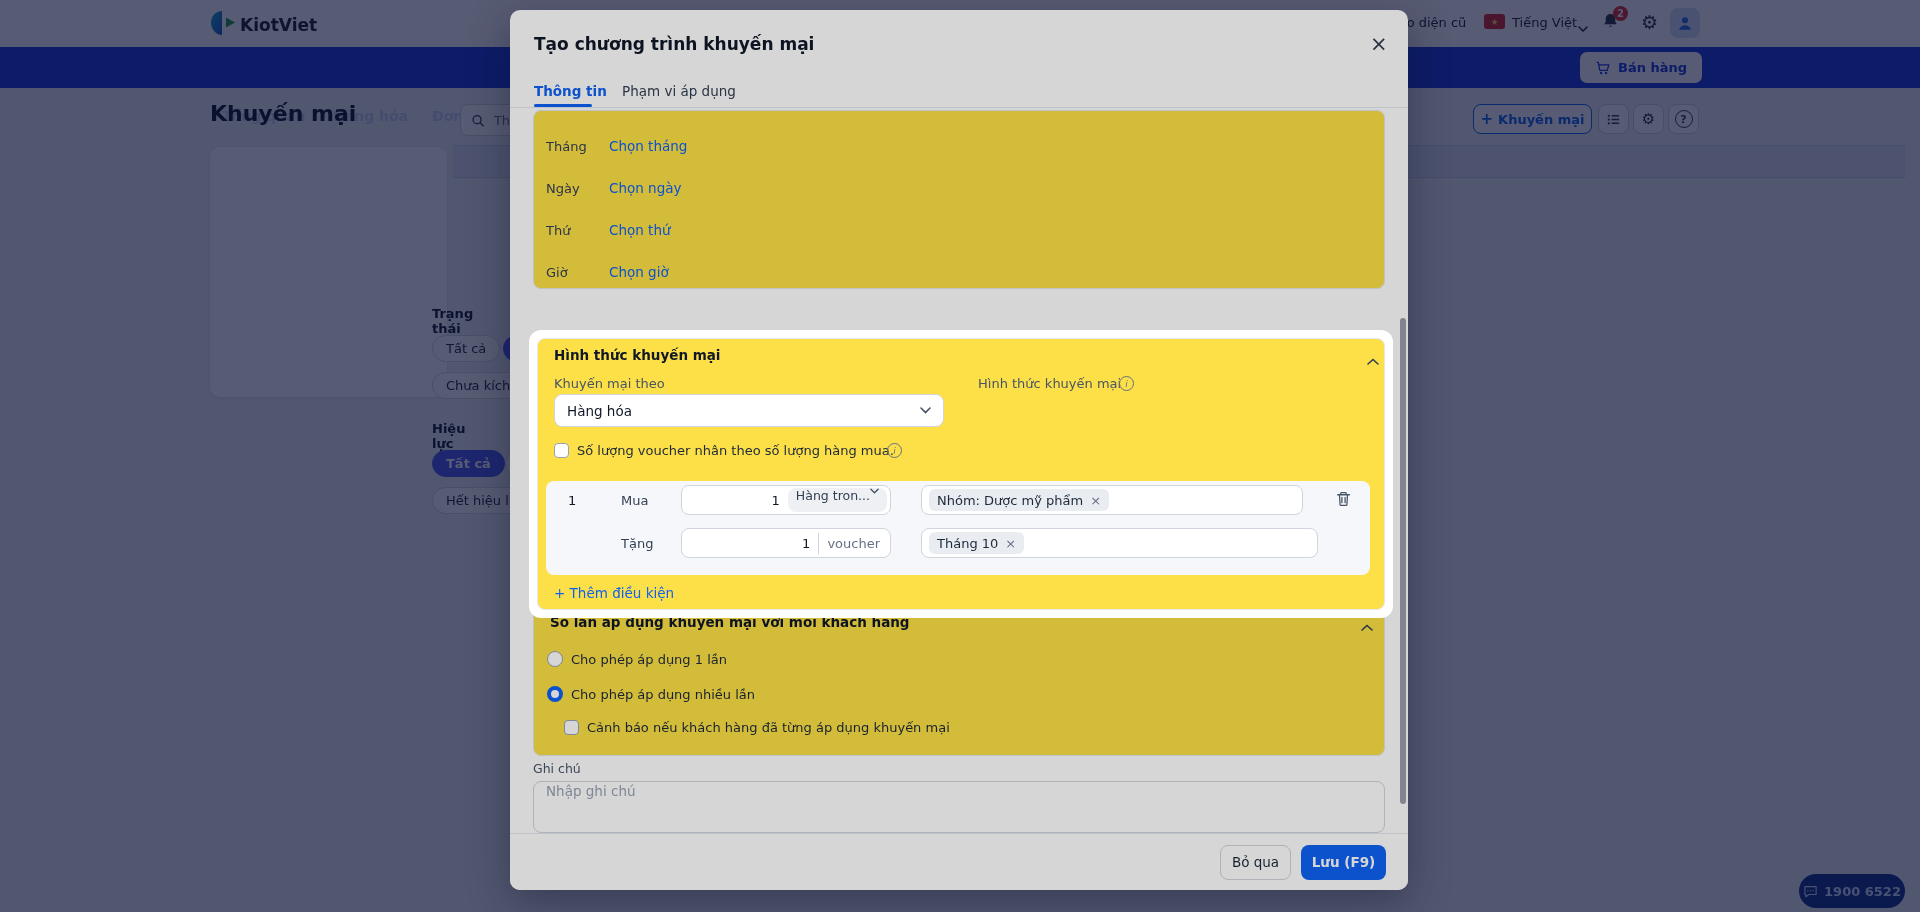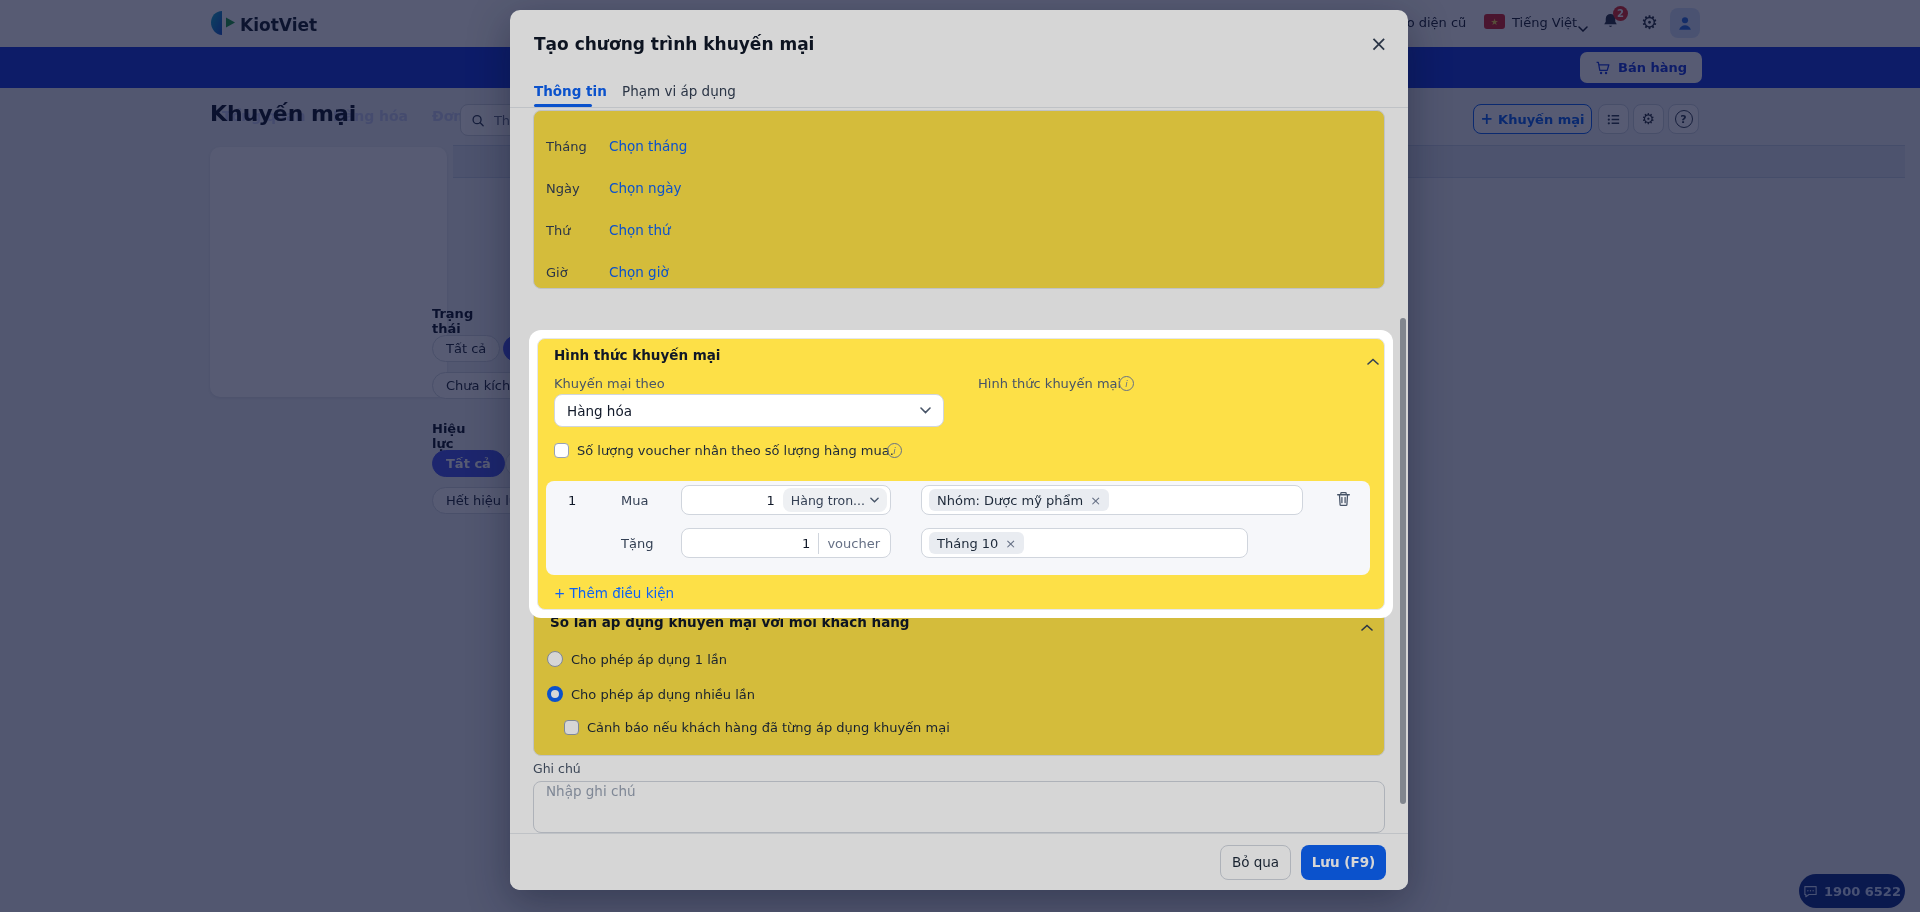--- a/index.html
+++ b/index.html
@@ -58,21 +58,21 @@
   .selbox{height:33px;background:#fff;border:1px solid #d0d5dd;border-radius:8px;display:flex;
     align-items:center;padding:0 12px;box-sizing:border-box;justify-content:space-between;}
   .selval{font-size:13.5px;color:#101828;}
   .cb{width:15px;height:15px;border:1.5px solid #98a2b3;border-radius:4px;background:#fff;box-sizing:border-box;}
   .radio{width:16px;height:16px;border:1.5px solid #98a2b3;border-radius:50%;background:#fff;box-sizing:border-box;}
   .radio.on{border:4.5px solid #0e62f4;}
   .optlabel{font-size:13px;color:#1d2939;}
   .qtyinput{position:absolute;height:30px;background:#fff;border:1px solid #d0d5dd;border-radius:8px;
     display:flex;align-items:center;box-sizing:border-box;overflow:hidden;}
   .qtynum{flex:1;text-align:right;font-size:13px;color:#101828;padding-right:8px;}
-  .unitchip{background:#eef0f3;border-radius:8px;height:24px;display:flex;align-items:center;gap:5px;
+  .unitchip{background:#eef0f3;border-radius:8px;height:24px;display:flex;
     padding:0 8px;margin-right:3px;font-size:12.5px;color:#344054;white-space:nowrap;}
   .unitplain{font-size:13px;color:#667085;border-left:1px solid #d0d5dd;padding:3px 10px 3px 8px;white-space:nowrap;}
   .tagfield{position:absolute;height:30px;background:#fff;border:1px solid #d0d5dd;border-radius:8px;
     display:flex;align-items:center;padding:8px 7px;box-sizing:border-box;}
   .tag{background:#e9ecf1;border-radius:6px;height:22px;display:flex;align-items:center;gap:7px;
     padding:0 8px;font-size:13px;color:#1d2939;white-space:nowrap;}
   .tag .x{color:#667085;font-size:13px;cursor:pointer;}
   .addlink{font-size:13.5px;color:#0e62f4;font-weight:500;cursor:pointer;}
   .notearea{position:absolute;left:533px;top:781px;width:852px;height:52px;border:1px solid #d0d5dd;
     border-radius:8px;box-sizing:border-box;padding:1px 12px;font-size:13.5px;resize:none;outline:0;
@@ -320,21 +320,21 @@
         <svg width="17" height="18" viewBox="0 0 16 16">
             <path d="M2.5 4h11M5.5 4V2.7c0-.4.3-.7.8-.7h3.4c.5 0 .8.3.8.7V4M4.2 4l.6 9.4c0 .4.4.6.9.6h4.6c.5 0 .9-.2.9-.6L11.8 4M6.5 6.5v5M9.5 6.5v5" stroke="#475467" fill="none" stroke-width="1.2" stroke-linecap="round"></path>
           </svg>
       </span>
 
       <span class="abs" style="left:75px;top:55px;font-size:13px;color:#344054;">Tặng</span>
       <div class="qtyinput" style="left:135px;top:47px;width:210px;">
         <span class="qtynum">1</span>
         <span class="unitplain">voucher</span>
       </div>
-      <div class="tagfield" style="left:375px;top:47px;width:327px;">
+      <div class="tagfield" style="left:375px;top:47px;width:397px;">
         <span class="tag">
           <span>Tháng 10</span>
           <span class="x">×</span>
         </span>
       </div>
     </div>
 
     <span class="abs addlink" style="left:16px;top:246px;">+ Thêm điều kiện</span>
   </div>
 </div>

